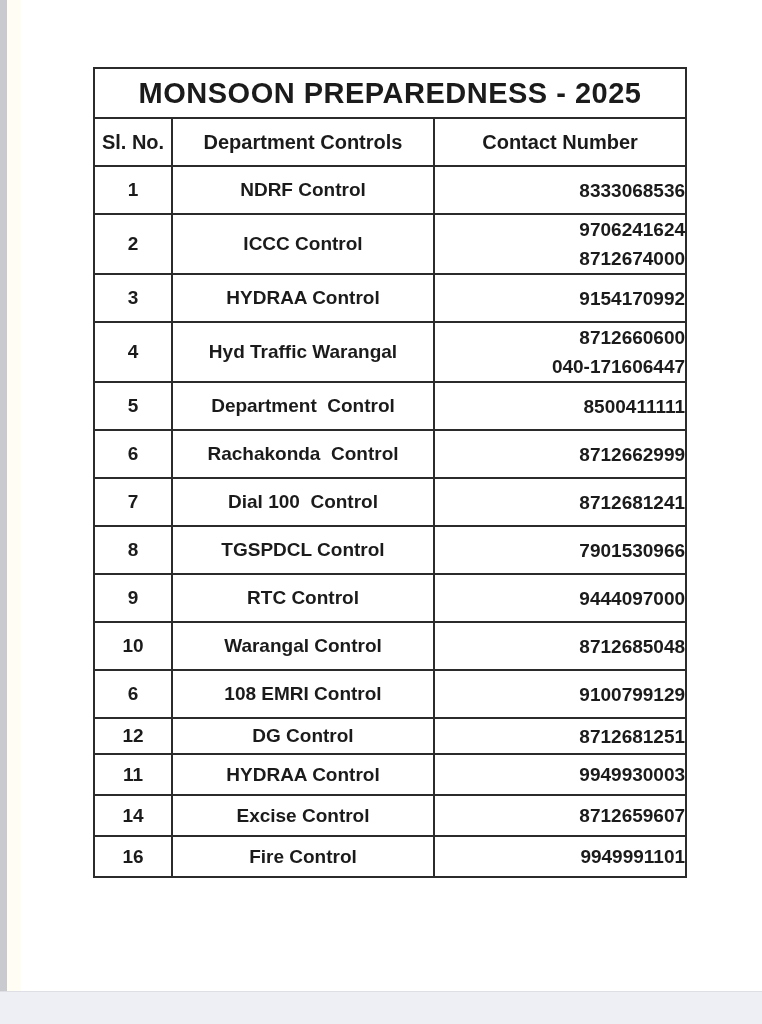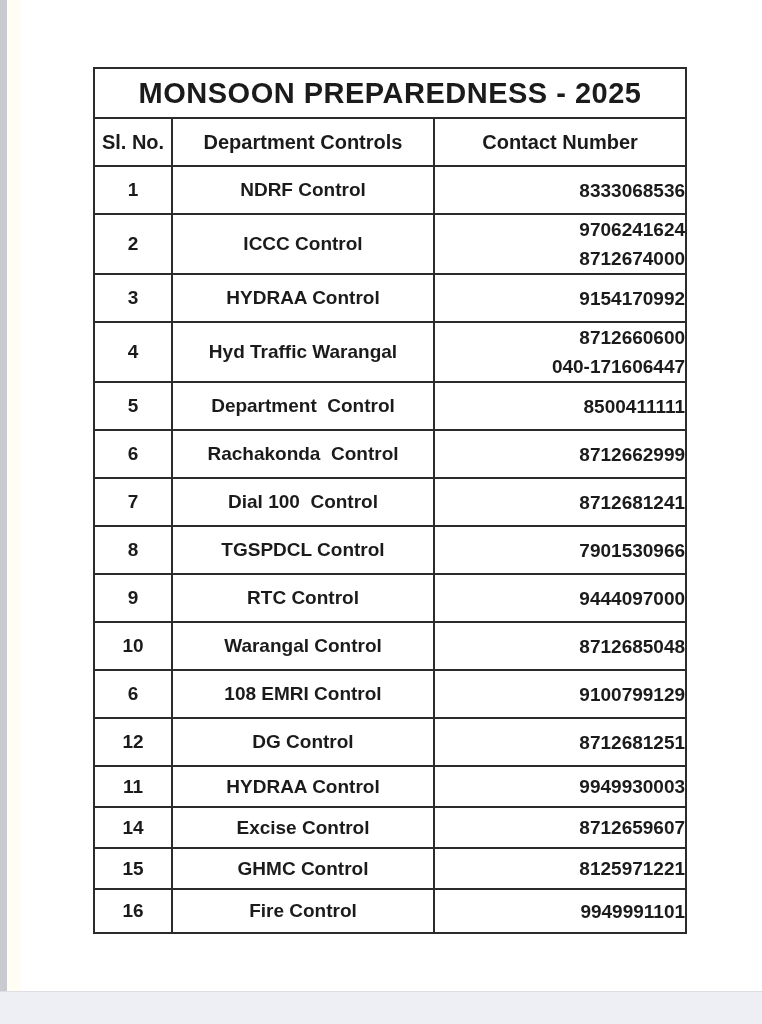--- a/index.html
+++ b/index.html
@@ -80,21 +80,21 @@
     text-align: right;
     font-size: 19px;
     padding-right: 8px;
   }
   .cell-phone .phone-line {
     line-height: 29px;
   }
   
   .doc-table tbody tr { height: 48px; }
   
-  .doc-table tbody tr:nth-child(12) { height: 48px; }
+  .doc-table tbody tr:nth-child(12) { height: 36px; }
   .doc-table tbody tr:nth-child(13),
   .doc-table tbody tr:nth-child(14),
   .doc-table tbody tr:nth-child(15) { height: 41px; }
   .doc-table tbody tr:nth-child(16) { height: 44px; }
   
   .doc-table tbody tr.two-line { height: 58px; }
 </style>
 </head>
 <body>
 
@@ -213,27 +213,20 @@
         </td>
   </tr>
       <tr>
     <td class="cell-no">14</td>
     <td class="cell-dept">Excise Control</td>
     <td class="cell-phone">
           <div class="phone-line">8712659607</div>
         </td>
   </tr>
       <tr>
-    <td class="cell-no">15</td>
-    <td class="cell-dept">GHMC Control</td>
-    <td class="cell-phone">
-          <div class="phone-line">8125971221</div>
-        </td>
-  </tr>
-      <tr>
     <td class="cell-no">16</td>
     <td class="cell-dept">Fire Control</td>
     <td class="cell-phone">
           <div class="phone-line">9949991101</div>
         </td>
   </tr>
     </tbody>
 </table>
 
 </body></html>

